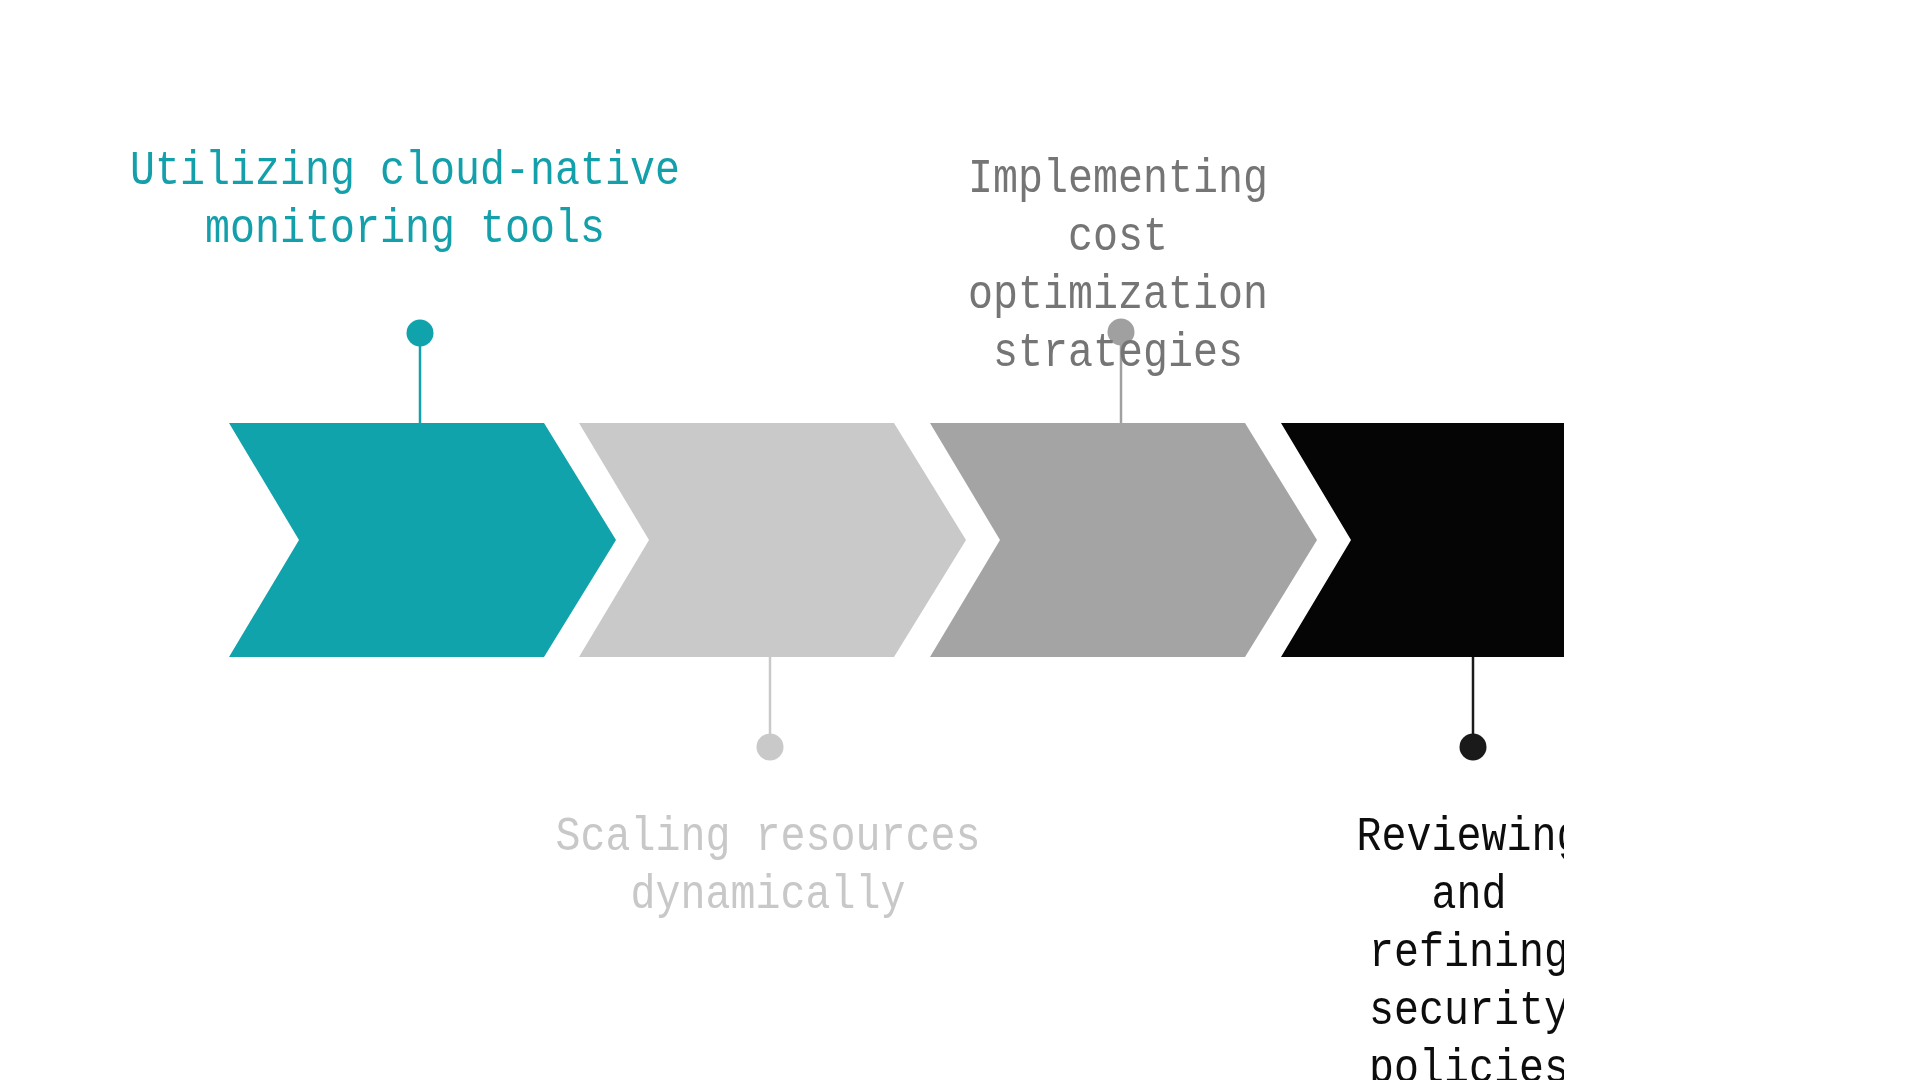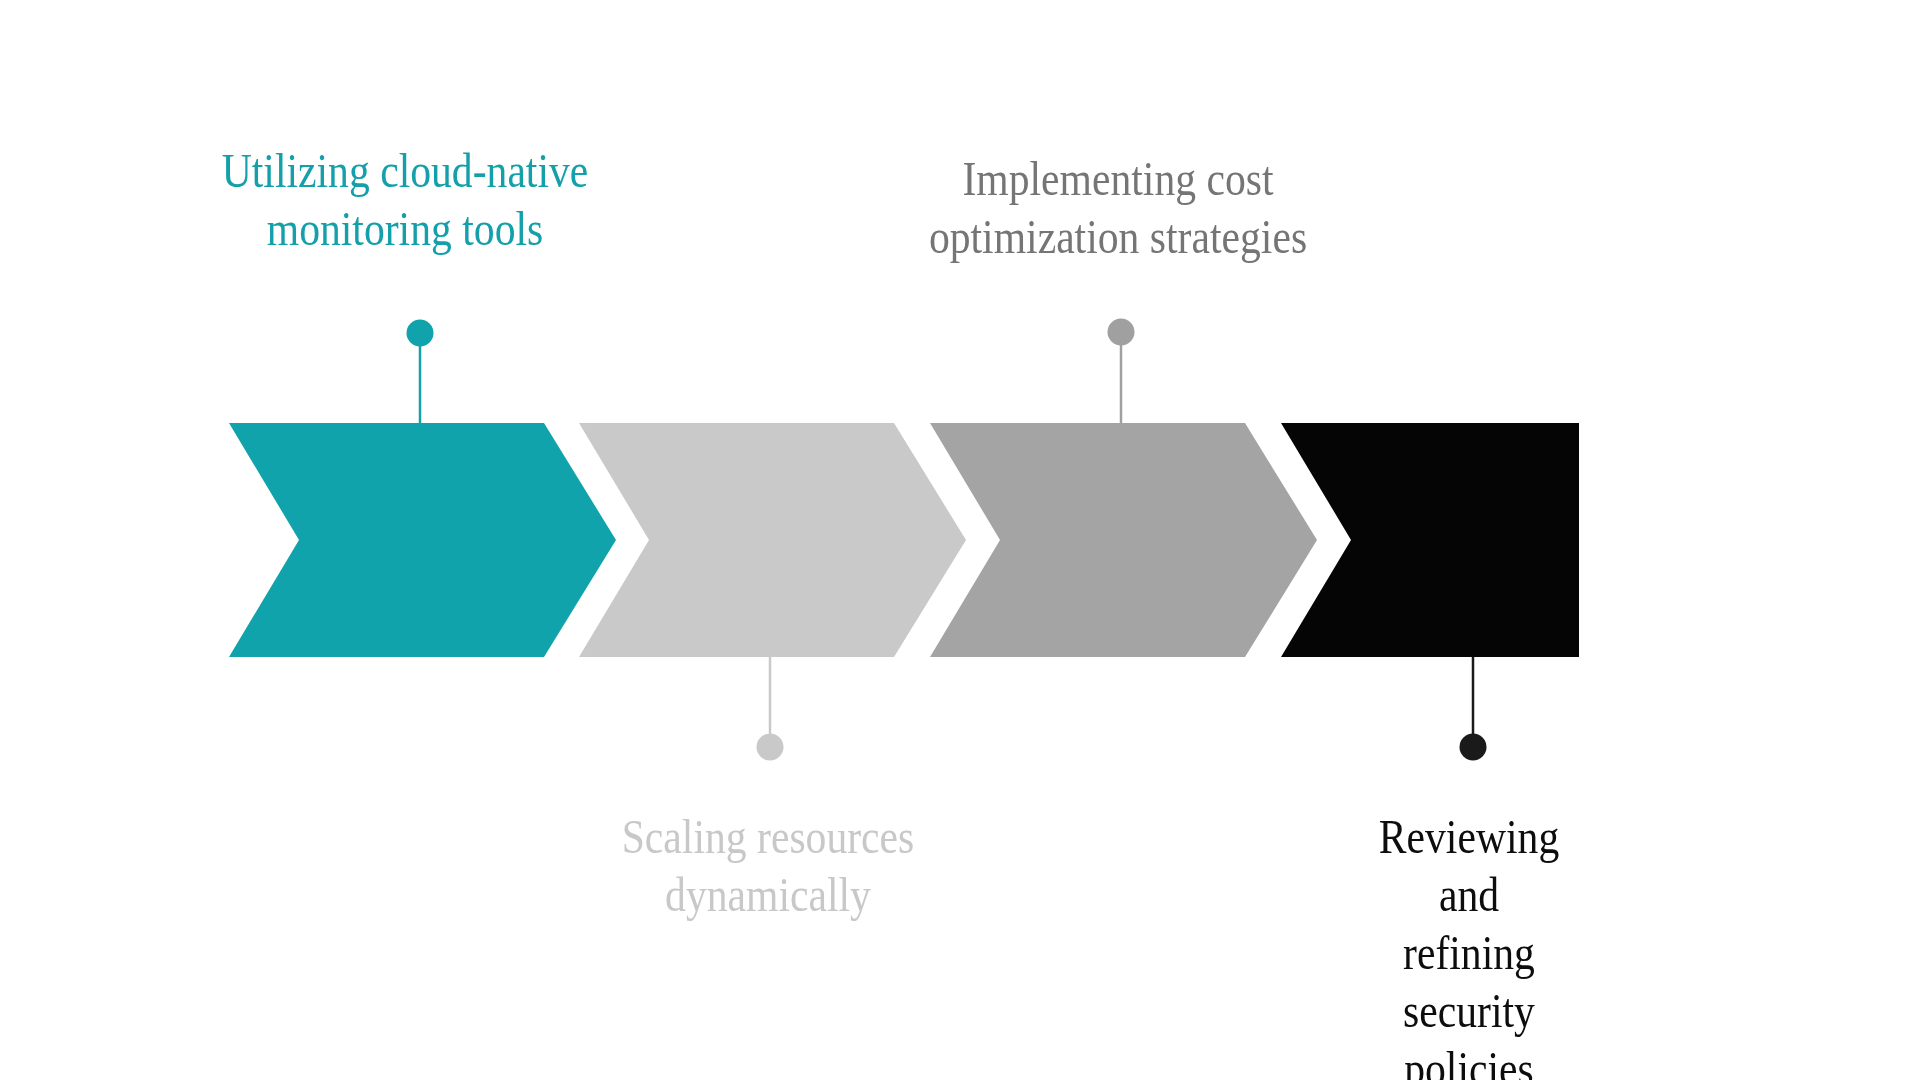--- a/index.html
+++ b/index.html
@@ -6,22 +6,21 @@
     margin: 0;
     padding: 0;
     background: #ffffff;
   }
   .canvas {
     position: relative;
     width: 1564px;
     height: 1080px;
     background: #ffffff;
     overflow: hidden;
-    font-family: Liberation Serif, serif;
-    padding-left: 15px;
+    font-family: Liberation Mono, monospace;
   }
   .layer {
     position: absolute;
     left: 0;
     top: 0;
     width: 1920px;
     height: 1080px;
   }
   .step-label {
     position: absolute;

